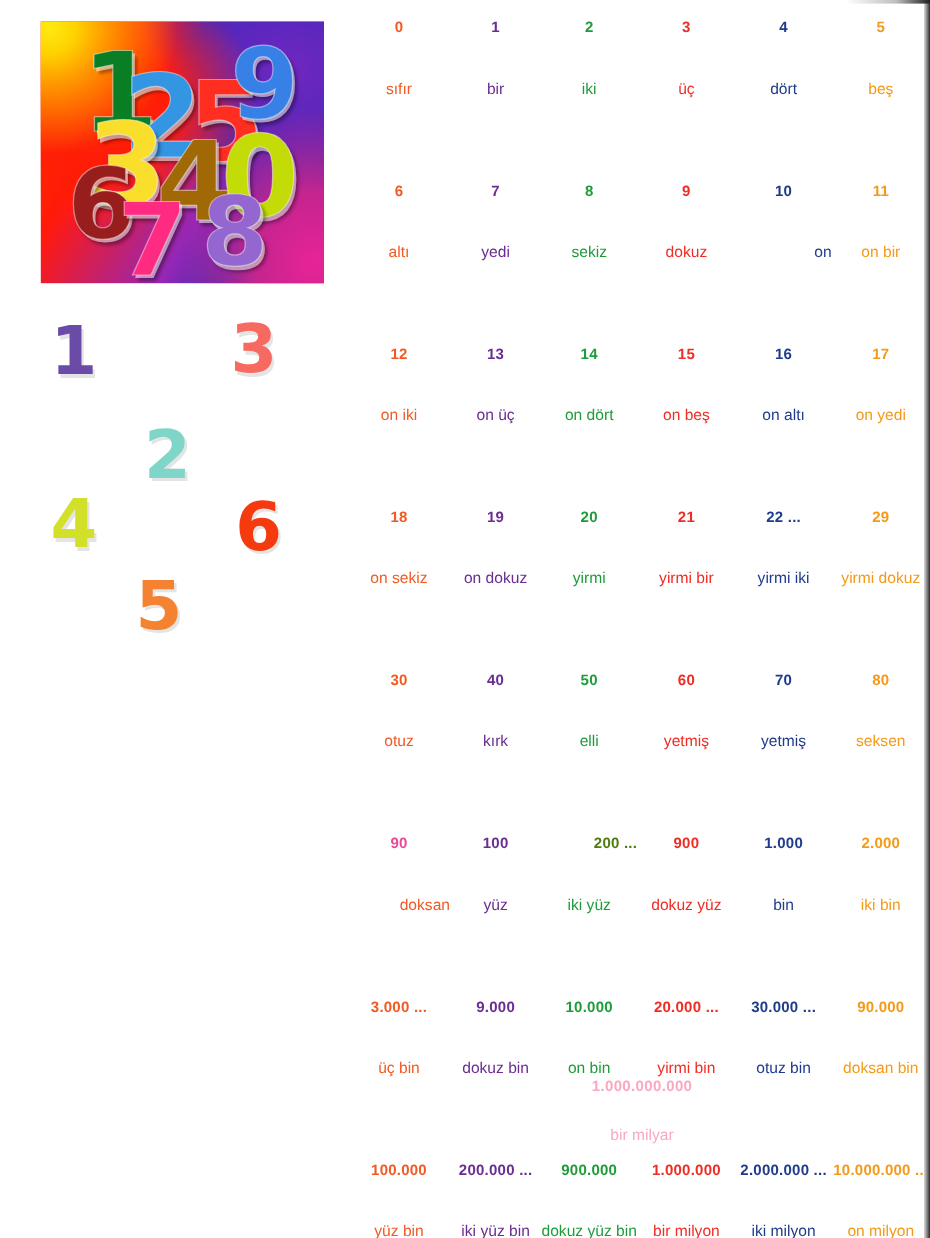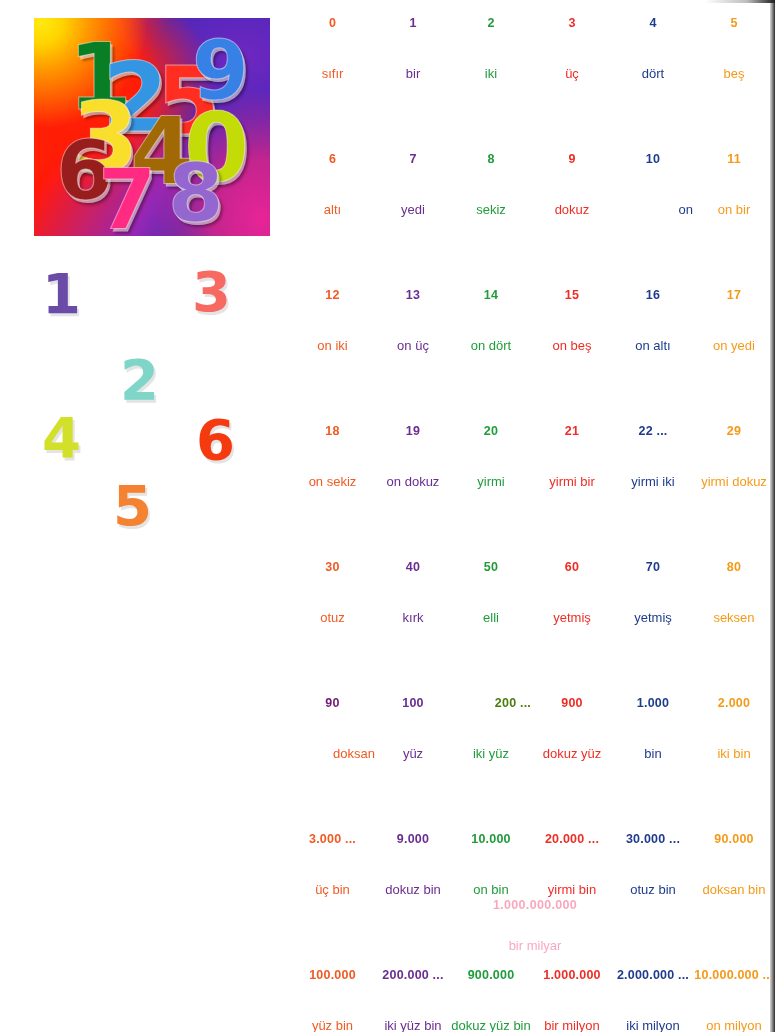--- a/index.html
+++ b/index.html
@@ -240,21 +240,21 @@
     <div class="tbl-row words">
       <div class="cell word c0" style="color: rgb(240, 90, 35);">otuz</div>
       <div class="cell word c1" style="color: rgb(106, 45, 145);">kırk</div>
       <div class="cell word c2" style="color: rgb(31, 156, 58);">elli</div>
       <div class="cell word c3" style="color: rgb(238, 45, 36);">yetmiş</div>
       <div class="cell word c4" style="color: rgb(31, 60, 140);">yetmiş</div>
       <div class="cell word c5" style="color: rgb(245, 154, 24);">seksen</div>
     </div>
     <div class="row-gap-word"></div>
     <div class="tbl-row numerals">
-      <div class="cell numeral c0" style="color: #701a75;">90</div>
+      <div class="cell numeral c0" style="color: #ec4899;">90</div>
       <div class="cell numeral c1" style="color: rgb(106, 45, 145);">100</div>
       <div class="cell numeral c2" style="color: #4d7c0f; text-align: right;">200 ...</div>
       <div class="cell numeral c3" style="color: rgb(238, 45, 36);">900</div>
       <div class="cell numeral c4" style="color: rgb(31, 60, 140);">1.000</div>
       <div class="cell numeral c5" style="color: rgb(245, 154, 24);">2.000</div>
     </div>
     <div class="row-gap-num"></div>
     <div class="tbl-row words">
       <div class="cell word c0" style="color: rgb(240, 90, 35); text-align: right;">doksan</div>
       <div class="cell word c1" style="color: rgb(106, 45, 145);">yüz</div>

